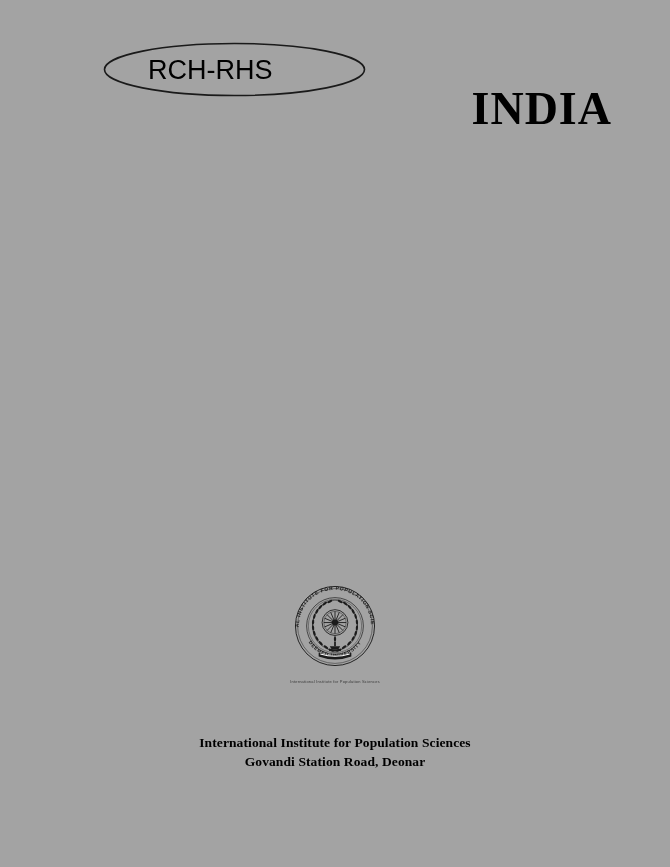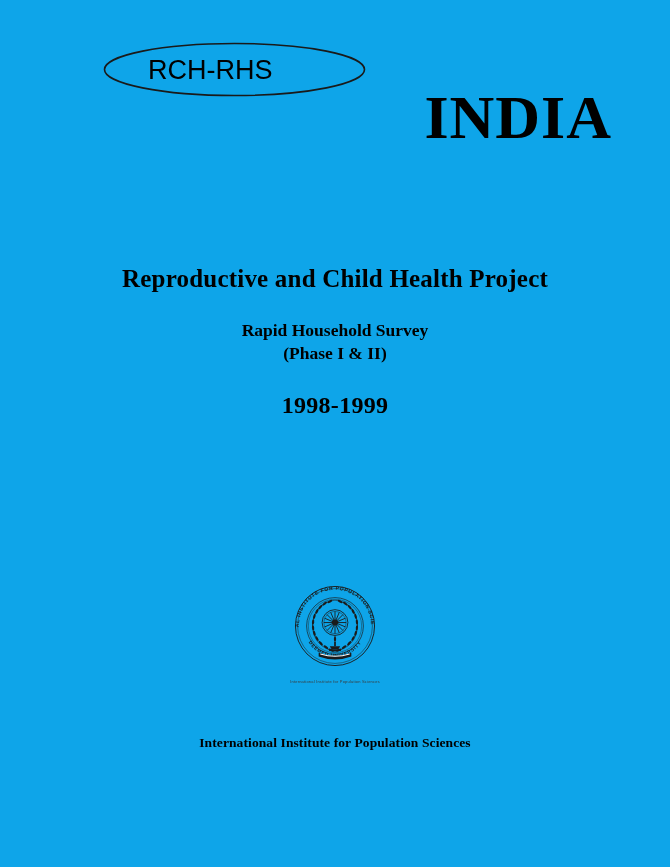--- a/index.html
+++ b/index.html
@@ -8,21 +8,21 @@
     background: #ffffff;
   }
   body {
     font-family: "Liberation Serif", serif;
     color: #000000;
   }
   .page {
     position: relative;
     width: 670px;
     height: 867px;
-    background: #0ea5e9;
+    background: #a3a3a3;
     overflow: hidden;
   }
 
   
   .badge {
     position: absolute;
     left: 103px;
     top: 42px;
     width: 263px;
     height: 55px;
@@ -49,21 +49,21 @@
 
   
   .country {
     position: absolute;
     left: 0;
     right: 58px;
     top: 86px;
     text-align: right;
     font-family: "Liberation Serif", serif;
     font-weight: bold;
-    font-size: 62px;
+    font-size: 46px;
     line-height: 1;
     letter-spacing: 1px;
     color: #000;
   }
 
   
   .title-block {
     position: absolute;
     left: 0;
     right: 0;
@@ -146,28 +146,20 @@
 
   <div class="badge">
     <svg width="263" height="55" viewBox="0 0 263 55">
       <ellipse cx="131.5" cy="27.5" rx="130" ry="26" fill="none" stroke="#1a1a1a" stroke-width="1.6"></ellipse>
     </svg>
     <div class="badge-label">RCH-RHS</div>
   </div>
 
   <div class="country">INDIA</div>
 
-  <div class="title-block">
-    <p class="doc-title">Reproductive and Child Health Project</p>
-    <div class="subtitle-group">
-      <p class="doc-subtitle">Rapid Household Survey</p>
-      <p class="doc-subtitle">(Phase I &amp; II)</p>
-    </div>
-    <p class="doc-year">1998-1999</p>
-  </div>
 
   <div class="emblem-wrap">
     <div class="emblem">
       <svg width="86" height="96" viewBox="0 0 200 200">
         <defs>
           <path id="ringUpper" d="M 100,100 m -84,0 a 84,84 0 1,1 168,0" fill="none"></path>
           <path id="ringLower" d="M 100,100 m -72,0 a 72,72 0 1,0 144,0" fill="none"></path>
         </defs>
 
         <circle cx="100" cy="100" r="92" fill="none" stroke="#1b1b1b" stroke-width="2.2"></circle>
@@ -242,15 +234,16 @@
           <path d="M 62,162 q 38,14 76,0 l 0,9 q -38,14 -76,0 Z" fill="#1b1b1b"></path>
           <path d="M 66,165 q 34,11 68,0" fill="none" stroke="#ffffff" stroke-width="2.4"></path>
         </g>
       </svg>
     </div>
     <div class="emblem-caption">International Institute for Population Sciences</div>
   </div>
 
   <div class="footer">
     <p class="footer-line">International Institute for Population Sciences</p>
+    <p class="footer-line">Govandi Station Road, Deonar</p>
   </div>
 
 </div>
 
 </body></html>

